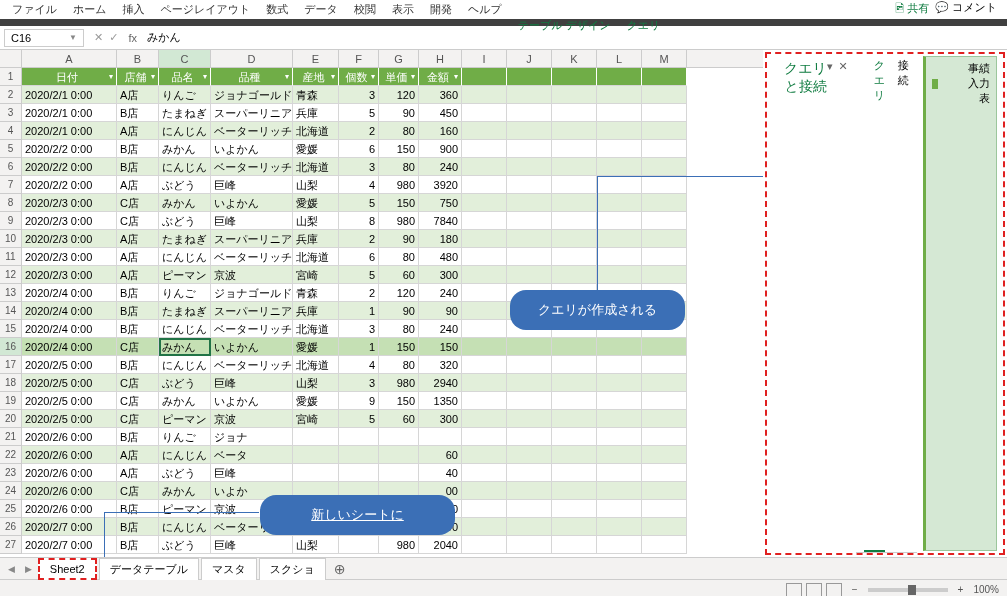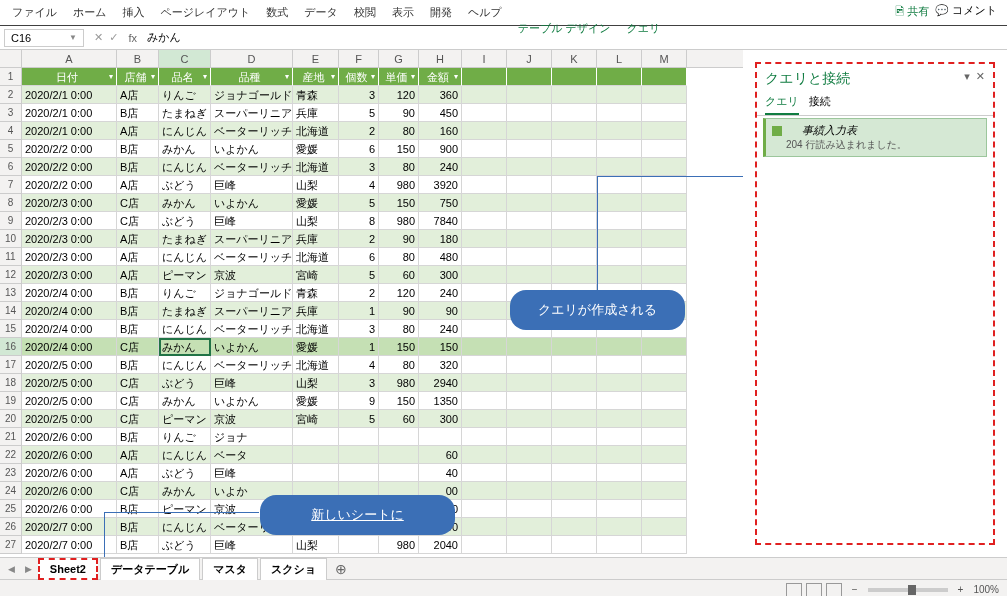--- a/index.html
+++ b/index.html
@@ -1,18 +1,18 @@
 <!DOCTYPE html>
 <html><head>
 <meta charset="utf-8">
 <style>
 * { box-sizing: border-box; margin: 0; padding: 0; font-family: "Meiryo UI", "Yu Gothic UI", sans-serif; }
 body { background: #fff; width: 1007px; height: 596px; overflow: hidden; position: relative; font-size: 11px; }
 
-.ribbon { display: flex; align-items: center; height: 26px; border-bottom: 1px solid #404040; padding: 0 4px; }
+.ribbon { display: flex; align-items: center; height: 26px; border-bottom: 7px solid #404040; padding: 0 4px; }
 .ribbon .tab { padding: 4px 8px; color: #333; cursor: pointer; font-size: 11px; }
 .ribbon .tab.active { color: #107c41; margin-top: 31px; }
 .ribbon .r { margin-left: auto; display: flex; gap: 6px; padding-right: 6px; }
 .ribbon .share { color: #107c41; }
 
 .namebox-row { display: flex; align-items: center; height: 24px; border-bottom: 1px solid #ccc; }
 .namebox { width: 80px; border: 1px solid #ccc; margin: 2px 4px; padding: 2px 6px; font-size: 11px; display: flex; align-items: center; justify-content: space-between; gap: 32px; }
 .namebox .arrow { color: #888; font-size: 8px; }
 .fx-icons { display: flex; gap: 6px; padding: 0 6px; color: #999; }
 .fx-label { color: #666; padding: 0 4px; }
@@ -35,35 +35,35 @@
 
 .thead .cell { background: #70ad47; color: #fff; border-right: 1px solid #fff; text-align: center; }
 .thead .cell .caret { float: right; font-size: 8px; }
 .row.even .cell { background: #e2efda; }
 .row.sel .cell { background: #c5e0b4; }
 .cell.active { outline: 2px solid #217346; outline-offset: -2px; }
 
 .wA{width:95px}.wB{width:42px}.wC{width:52px}.wD{width:82px}.wE{width:46px}.wF{width:40px}.wG{width:40px}.wH{width:43px}
 .wI,.wJ,.wK,.wL,.wM{width:45px}
 
-.pane { width: 240px; border-left: 1px solid #ccc; display: flex; flex-direction: column; border: 2px dashed #e02020; margin: 12px; }
+.pane { width: 240px; border-left: 1px solid #ccc; display: flex; flex-direction: row; border: 2px dashed #e02020; margin: 2px; text-align: right; }
 .pane-h { display: flex; justify-content: space-between; padding: 6px 8px 2px; font-size: 14px; color: #107c41; }
 .pane-h .x { display:flex; gap:6px; color:#666; font-size:11px; }
 .pane-tabs { display: flex; gap: 10px; padding: 4px 8px 0; border-bottom: 1px solid #ccc; font-size: 11px; }
 .pane-tabs .pt { padding-bottom: 4px; cursor: pointer; }
 .pane-tabs .pt.active { color: #107c41; border-bottom: 2px solid #107c41; }
 .pane-count { font-size: 10px; color: #666; padding: 4px 8px; }
 .query-item { margin: 2px 6px; background: #d5e8d4; border: 1px solid #9cc69c; padding: 4px 6px; border-left: 3px solid #70ad47; }
-.query-item .qn { font-size: 11px; display:flex; align-items:center; gap:20px;font-style:italic; }
+.query-item .qn { font-size: 11px; display:flex; align-items:center; gap:20px; }
 .query-item .qd { font-size: 10px; color: #555; padding-left: 14px; }
 .query-item .tbl-ic { width:10px; height:10px; background:#70ad47; display:inline-block; }
 
 .tabs-bar { display: flex; align-items: center; height: 22px; border-top: 1px solid #ccc; background: #f3f2f1; padding-left: 4px; gap: 2px; }
 .nav-arr { color:#888; padding:0 4px; font-size:9px; }
-.sheet-tab { padding: 3px 10px; background: #fff; border: 1px solid #ccc; border-bottom: none; font-size: 11px; cursor: pointer; font-weight: bold; }
+.sheet-tab { padding: 3px 10px; background: #fff; border: 1px solid #ccc; border-bottom: none; font-size: 11px; cursor: pointer; }
 .sheet-tab.active { border: 2px dashed #e02020; }
 .add-sheet { padding: 0 6px; color: #666; font-size: 14px; }
 
 .status { height: 20px; border-top: 1px solid #ccc; display: flex; align-items: center; justify-content: flex-end; padding: 0 8px; gap: 10px; font-size: 10px; color: #555; background:#f3f2f1; }
 .status .views { display:flex; gap:4px; }
 .status .vb { width:16px; height:14px; border:1px solid #999; }
 .status .zoom-slider { width:80px; height:4px; background:#ccc; position:relative; }
 .status .zoom-slider::after { content:""; position:absolute; left:50%; top:-3px; width:8px; height:10px; background:#666; }
 
 .callout { position: absolute; background: #3b6fb6; color: #fff; padding: 10px 14px; border-radius: 16px; font-size: 13px; text-align: center; line-height: 1.5; }
@@ -589,21 +589,20 @@
     </div>
     <div class="pane-tabs">
       <span class="pt active">クエリ</span>
       <span class="pt">接続</span>
     </div>
     <div class="query-item">
       <div class="qn">
           <span class="tbl-ic"></span>
           <span>事績入力表</span>
         </div>
-      <div class="qd">204 行読み込まれました。</div>
     </div>
   </div>
 </div>
 
 <div class="tabs-bar">
   <span class="nav-arr">◀</span>
   <span class="nav-arr">▶</span>
   <div class="sheet-tab active">Sheet2</div>
   <div class="sheet-tab">データテーブル</div>
   <div class="sheet-tab">マスタ</div>

